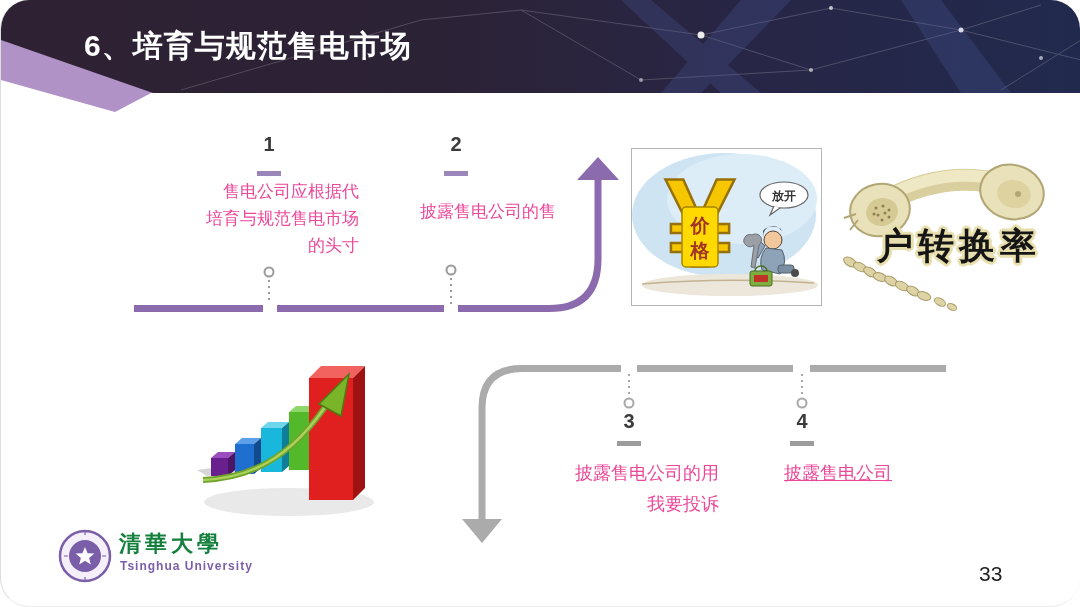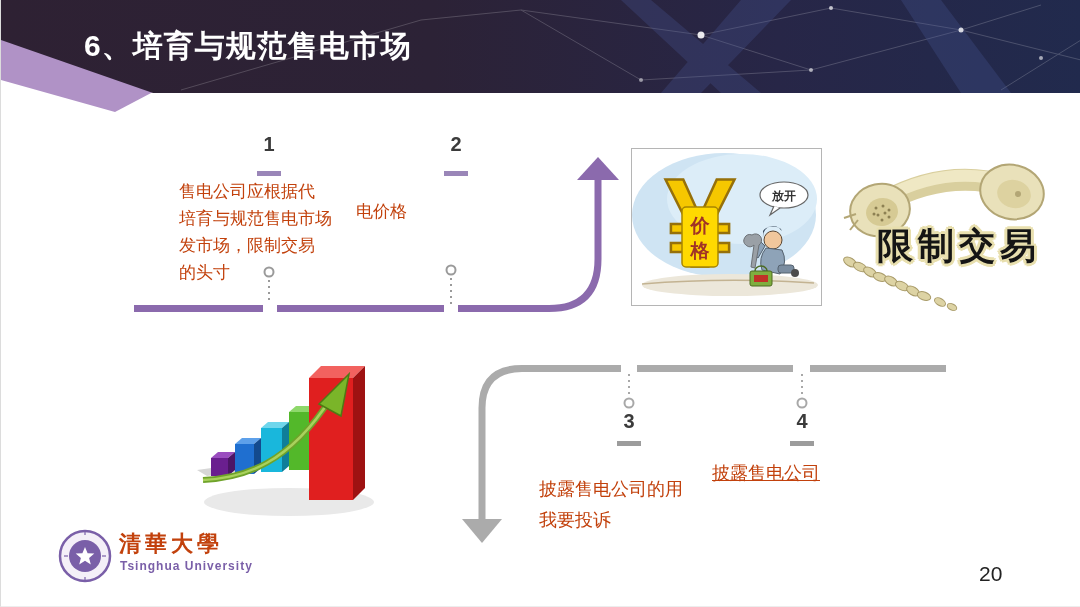--- a/index.html
+++ b/index.html
@@ -1,50 +1,50 @@
 <!DOCTYPE html>
 <html><head>
 <meta charset="utf-8">
 <style>
   html,body{margin:0;padding:0;background:#ffffff;}
   body{font-family:"Liberation Sans","DejaVu Sans",sans-serif;}
   #slide{position:relative;width:1080px;height:607px;background:#ffffff;overflow:hidden;
-         border-left:1px solid #dcdcdc;border-bottom:1px solid #ededed;box-sizing:border-box;}
+         border-left:1px solid #dcdcdc;border-bottom:1px solid #ededed;box-sizing:border-box;border-radius:29px;}
 
   
   .header-band{position:absolute;left:0;top:0;width:1080px;height:93px;
     background:linear-gradient(90deg,#2e2133 0%,#2c2236 40%,#272647 72%,#212a4d 100%);
     clip-path:polygon(0 0,1080px 0,1080px 93px,152px 93px,0 40px);z-index:2;}
   .header-accent{position:absolute;left:0;top:0;width:170px;height:120px;background:#b092c6;
     clip-path:polygon(0 38px,152px 92px,114px 112px,0 80px);z-index:1;}
   .header-net{position:absolute;left:0;top:0;z-index:3;pointer-events:none;}
   .slide-title{position:absolute;left:83px;top:26px;z-index:4;color:#ffffff;
     font-size:30px;font-weight:bold;letter-spacing:1px;}
 
   
   .step-number{position:absolute;font-size:20px;font-weight:bold;color:#3b3b3b;text-align:center;width:60px;}
-  .step-text{position:absolute;font-size:17px;color:#c2410c;text-align:left;}
+  .step-text{position:absolute;font-size:17px;color:#ec4899;text-align:right;}
   .step-text span{display:block;}
   .lh27 span{line-height:27px;}
   .lh40 span{line-height:40px;}
   .lh31 span{line-height:31px;font-size:18px;}
 
   
   .price-box{position:absolute;left:630px;top:148px;width:191px;height:158px;
     border:1px solid #b5b5b5;background:#fff;box-sizing:border-box;}
   .phone-box{position:absolute;left:835px;top:150px;width:240px;height:170px;}
   .complaint-caption{position:absolute;left:876px;top:222px;z-index:5;
     font-size:36px;font-weight:bold;color:#151515;letter-spacing:5px;
     text-shadow:-3px 0 #e8dfae,3px 0 #e8dfae,0 -3px #e8dfae,0 3px #e8dfae,
                 -2px -2px #e8dfae,2px -2px #e8dfae,-2px 2px #e8dfae,2px 2px #e8dfae;}
   .barchart-box{position:absolute;left:188px;top:352px;width:190px;height:172px;}
 
   
   .logo-box{position:absolute;left:55px;top:526px;width:200px;height:66px;}
-  .logo-cn{position:absolute;left:63px;top:3px;color:#c2410c;font-size:22px;font-weight:bold;
+  .logo-cn{position:absolute;left:63px;top:3px;color:#15803d;font-size:22px;font-weight:bold;
     font-family:"Liberation Serif","DejaVu Serif",serif;letter-spacing:4px;}
   .logo-en{position:absolute;left:64px;top:33px;color:#7a5fa8;font-size:12px;font-weight:bold;letter-spacing:1px;}
   .page-number{position:absolute;left:978px;top:562px;font-size:21px;color:#222;}
 </style>
 </head>
 <body>
 
 <div id="slide">
 
   <div class="header-accent"></div>
@@ -106,31 +106,30 @@
       <circle cx="801" cy="403" r="4.5" fill="#ffffff" stroke="#a8a8a8" stroke-width="2"></circle>
       <rect x="616" y="441" width="24" height="5" fill="#9c9c9c"></rect>
       <rect x="789" y="441" width="24" height="5" fill="#9c9c9c"></rect>
     </g>
   </svg>
 
   <div class="step-number" style="left:238px;top:133px;">1</div>
   <div class="step-text lh27" style="left:178px;top:178px;width:180px;">
     <span>售电公司应根据代</span>
     <span>培育与规范售电市场</span>
-    <span>发市场，限制交易</span>
     <span>的头寸</span>
   </div>
 
   <div class="step-number" style="left:425px;top:133px;">2</div>
   <div class="step-text lh40" style="left:355px;top:192px;width:200px;">
-    <span>电价格</span>
+    <span>披露售电公司的售</span>
   </div>
 
   <div class="step-number" style="left:598px;top:410px;">3</div>
-  <div class="step-text lh31" style="left:538px;top:474px;width:180px;">
+  <div class="step-text lh31" style="left:538px;top:458px;width:180px;">
     <span>披露售电公司的用</span>
     <span>我要投诉</span>
   </div>
 
   <div class="step-number" style="left:771px;top:410px;">4</div>
   <div class="step-text lh31" style="left:711px;top:458px;width:180px;text-decoration:underline;">
     <span>披露售电公司</span>
   </div>
 
   <div class="price-box">
@@ -198,21 +197,21 @@
         <ellipse cx="44" cy="127" rx="7" ry="4" transform="rotate(20 44 127)"></ellipse>
         <ellipse cx="55" cy="131" rx="7" ry="4" transform="rotate(30 55 131)"></ellipse>
         <ellipse cx="66" cy="136" rx="7" ry="4" transform="rotate(25 66 136)"></ellipse>
         <ellipse cx="77" cy="141" rx="7" ry="4" transform="rotate(30 77 141)"></ellipse>
         <ellipse cx="88" cy="146" rx="7" ry="4" transform="rotate(20 88 146)"></ellipse>
         <ellipse cx="104" cy="152" rx="6" ry="3.5" transform="rotate(30 104 152)"></ellipse>
         <ellipse cx="116" cy="157" rx="5" ry="3" transform="rotate(25 116 157)"></ellipse>
       </g>
     </svg>
   </div>
-  <div class="complaint-caption">限制交易</div>
+  <div class="complaint-caption">户转换率</div>
 
   <div class="barchart-box">
     <svg width="190" height="172" viewBox="0 0 190 172">
       <ellipse cx="100" cy="150" rx="85" ry="14" fill="#e9e9e9"></ellipse>
       <polygon points="8,118 150,98 160,104 18,124" fill="#d7d7d7"></polygon>
 
       <g>
           <rect x="22" y="106" width="17" height="18" fill="#6a1f8f"></rect>
           <polygon points="22,106 29,100 46,100 39,106" fill="#9a4dbf"></polygon>
           <polygon points="39,106 46,100 46,118 39,124" fill="#4c1566"></polygon>
@@ -259,15 +258,15 @@
         <line x1="29" y1="5" x2="29" y2="9"></line>
           <line x1="29" y1="51" x2="29" y2="55"></line>
         <line x1="8" y1="30" x2="12" y2="30"></line>
           <line x1="46" y1="30" x2="50" y2="30"></line>
       </g>
     </svg>
     <div class="logo-cn">清華大學</div>
     <div class="logo-en">Tsinghua University</div>
   </div>
 
-  <div class="page-number">20</div>
+  <div class="page-number">33</div>
 
 </div>
 
 </body></html>

